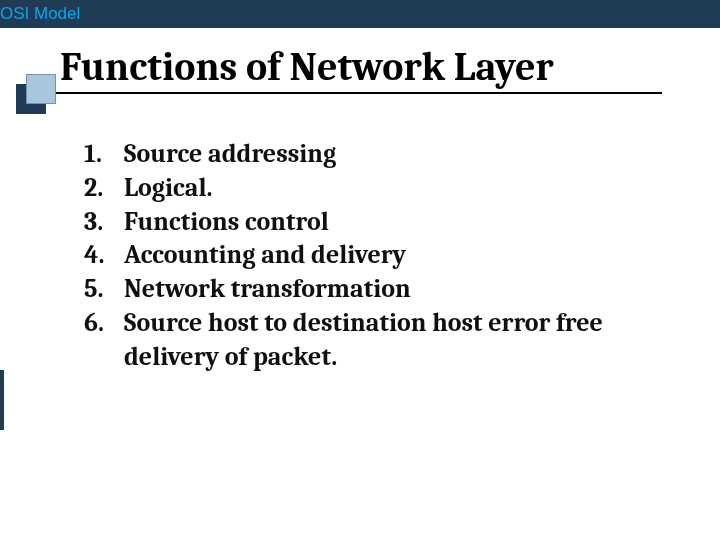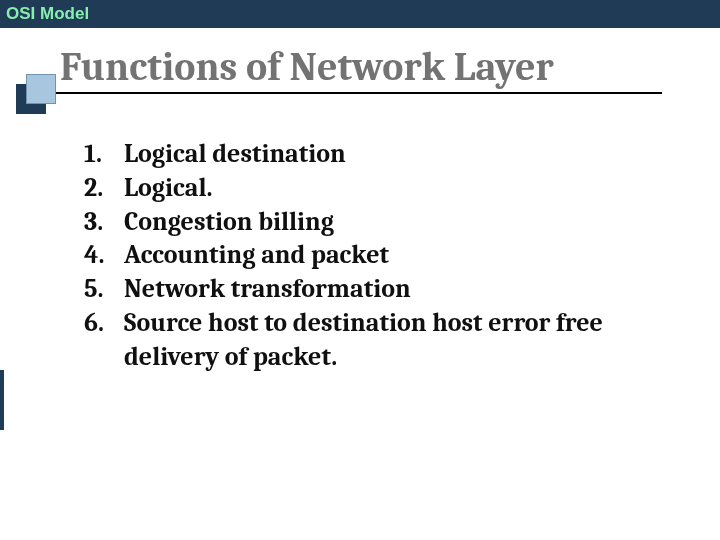--- a/index.html
+++ b/index.html
@@ -9,38 +9,37 @@
     height: 540px;
     background: #ffffff;
     font-family: Cambria, Georgia, "Times New Roman", serif;
     position: relative;
     overflow: hidden;
   }
   .header-bar {
     width: 100%;
     height: 28px;
     background: #1f3b56;
-    color: #86efac;
+    color: #0ea5e9;
     font-family: Arial, Helvetica, sans-serif;
-    font-weight: bold;
+    font-weight: normal;
     font-size: 17px;
-    padding-left: 6px;
     display: flex;
     align-items: center;
     box-sizing: border-box;
   }
   .title-area {
     position: relative;
     margin-top: 16px;
     padding-left: 60px;
   }
   .title-text {
     font-size: 40px;
     font-weight: bold;
-    color: #737373;
+    color: #000000;
     padding-bottom: 2px;
   }
   .title-underline {
     position: absolute;
     left: 36px;
     right: 58px;
     height: 2px;
     background: #000;
     bottom: -2px;
   }
@@ -100,33 +99,33 @@
 <div class="title-area">
   <div class="title-text">Functions of Network Layer</div>
   <div class="title-underline"></div>
   <div class="square-back"></div>
   <div class="square-front"></div>
 </div>
 
 <div class="content-list">
   <div class="list-row">
     <span class="list-num">1.</span>
-    <span class="list-body">Logical destination</span>
+    <span class="list-body">Source addressing</span>
   </div>
   <div class="list-row">
     <span class="list-num">2.</span>
     <span class="list-body">Logical.</span>
   </div>
   <div class="list-row">
     <span class="list-num">3.</span>
-    <span class="list-body">Congestion billing</span>
+    <span class="list-body">Functions control</span>
   </div>
   <div class="list-row">
     <span class="list-num">4.</span>
-    <span class="list-body">Accounting and packet</span>
+    <span class="list-body">Accounting and delivery</span>
   </div>
   <div class="list-row">
     <span class="list-num">5.</span>
     <span class="list-body">Network transformation</span>
   </div>
   <div class="list-row">
     <span class="list-num">6.</span>
     <span class="list-body">Source host to destination host error free delivery of packet.</span>
   </div>
 </div>

